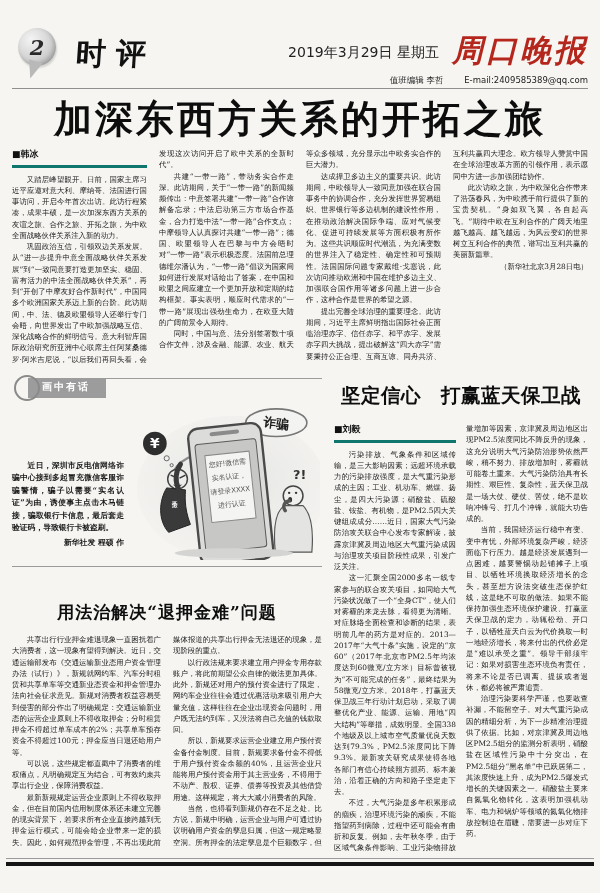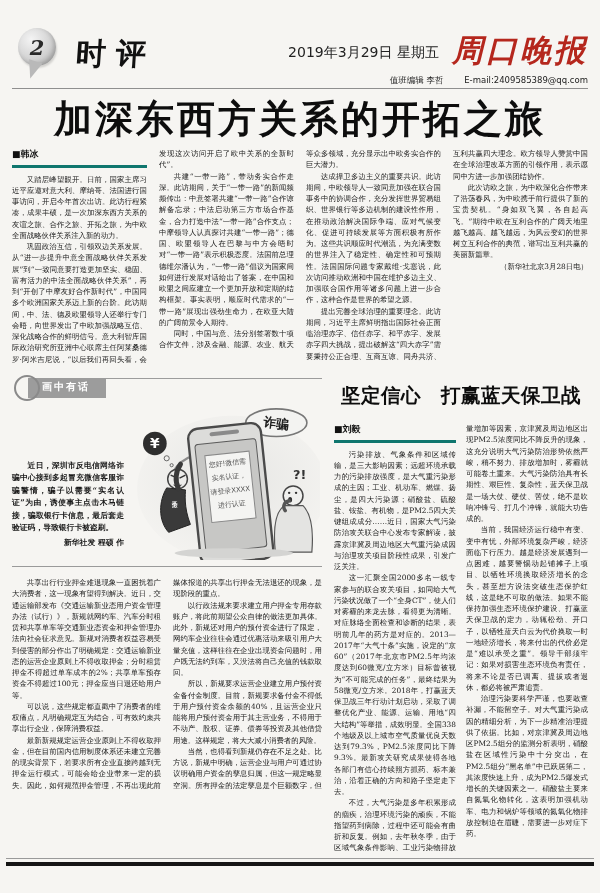--- a/index.html
+++ b/index.html
@@ -174,20 +174,21 @@
               <path d="M161,105 C151,112 150,132 152,152 L189,152 C191,128 187,112 180,105 Z" fill="#e4e4e2" stroke="#555" stroke-width="1.2"></path>
               <path d="M162,110 C159,106 161,101 166,100" stroke="#555" stroke-width="3.5" fill="none" stroke-linecap="round"></path>
             </g>
             <ellipse cx="110" cy="153" rx="60" ry="5" fill="#d4d4d2"></ellipse>
           </svg>
         </div>
       </div>
 
       <div class="cartoon-divider"></div>
 
+      <div class="art2-title">用法治解决“退押金难”问题</div>
       <div class="art-body art2-body">
       <p>共享出行行业押金难退现象一直困扰着广大消费者，这一现象有望得到解决。近日，交通运输部发布《交通运输新业态用户资金管理办法（试行）》，新规就网约车、汽车分时租赁和共享单车等交通新业态资金和押金管理办法向社会征求意见。新规对消费者权益容易受到侵害的部分作出了明确规定：交通运输新业态的运营企业原则上不得收取押金；分时租赁押金不得超过单车成本的2%；共享单车预存资金不得超过100元；押金应当日退还给用户等。</p>
           <p>可以说，这些规定都直戳中了消费者的维权痛点，凡明确规定互为结合，可有效约束共享出行企业，保障消费权益。</p>
           <p>最新新规规定运营企业原则上不得收取押金，但在目前国内信用制度体系还未建立完善的现实背景下，若要求所有企业直接跨越到无押金运行模式，可能会给企业带来一定的损失。因此，如何规范押金管理，不再出现此前媒体报道的共享出行押金无法退还的现象，是现阶段的重点。</p>
           <p>以行政法规来要求建立用户押金专用存款账户，将此前期望公众自律的做法更加具体。此外，新规还对用户的预付资金进行了限定，网约车企业往往会通过优惠活动来吸引用户大量充值，这样往往在企业出现资金问题时，用户既无法约到车，又没法将自己充值的钱款取回。</p>
           <p>所以，新规要求运营企业建立用户预付资金备付金制度。目前，新规要求备付金不得低于用户预付资金余额的40%，且运营企业只能将用户预付资金用于其主营业务，不得用于不动产、股权、证券、债券等投资及其他借贷用途。这样规定，将大大减小消费者的风险。</p>
           <p>当然，也得看到新规仍存在不足之处。比方说，新规中明确，运营企业与用户可通过协议明确用户资金的孳息归属，但这一规定略显空洞。所有押金的法定孳息是个巨额数字，但细分到每个用户身上，可能数额就极其微小。对法定孳息应当如何处理，还需要一个两全之策。</p>
         </div>
     </div>
 

